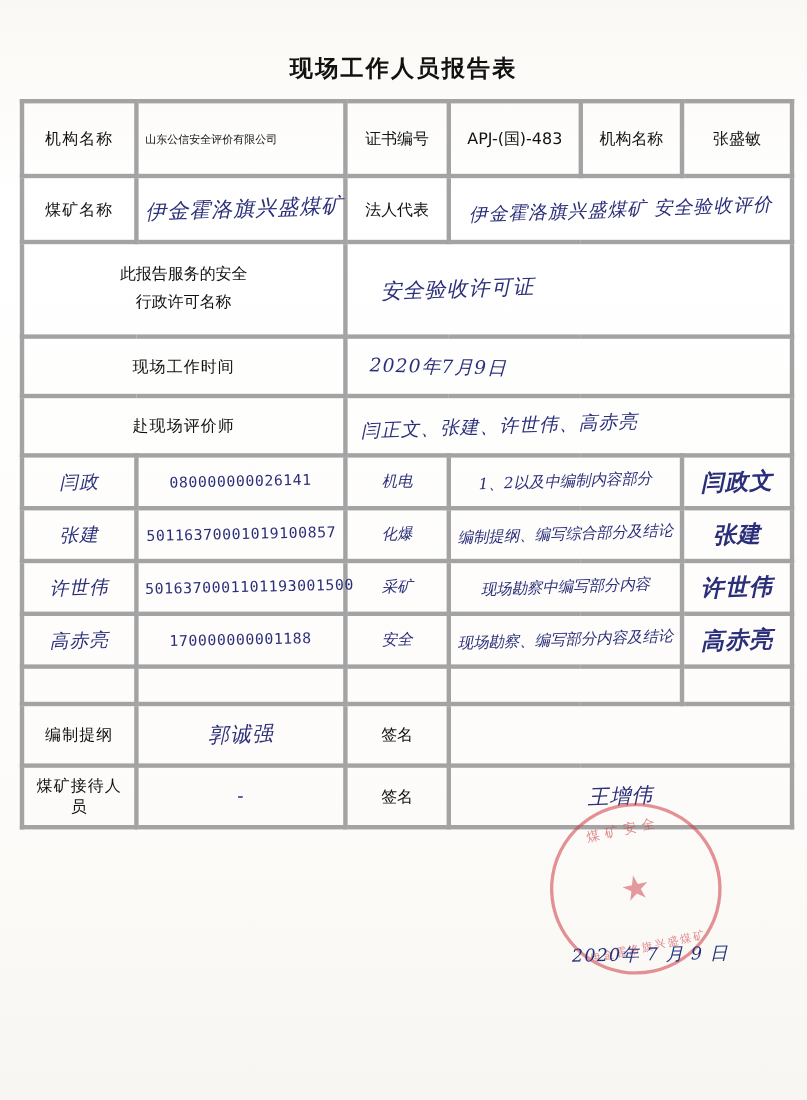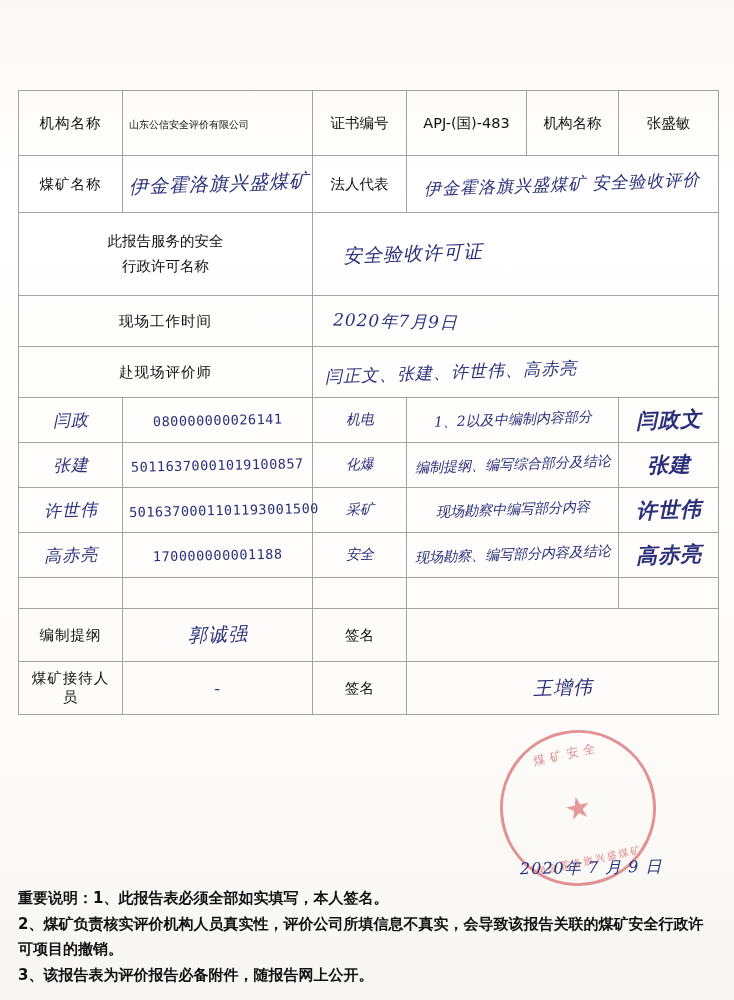--- a/index.html
+++ b/index.html
@@ -44,21 +44,21 @@
   }
   table.main {
     position: absolute;
     top: 90px;
     left: 18px;
     width: 700px;
     border-collapse: collapse;
     table-layout: fixed;
   }
   table.main td {
-    border: 1px solid #a3a3a3;
+    border: 4px solid #a3a3a3;
     font-size: 14.5px;
     font-family: "DejaVu Sans", sans-serif;
     padding: 4px 6px;
     vertical-align: middle;
     background: transparent;
   }
   .lbl {
     text-align: center;
     letter-spacing: 1px;
   }
@@ -156,20 +156,21 @@
   }
   .notes p { margin: 0 0 2px 0; }
   .notes .n-indent { text-indent: 0; }
 </style>
 </head>
 <body>
 
 <div class="page">
   <div class="paper-tint"></div>
 
+  <div class="doc-title">现场工作人员报告表</div>
 
   <table class="main">
     <colgroup>
       <col style="width:104px">
       <col style="width:190px">
       <col style="width:94px">
       <col style="width:120px">
       <col style="width:92px">
       <col style="width:100px">
     </colgroup>
@@ -279,18 +280,13 @@
     </table>
 
   <div class="stamp">
     <div class="stamp-top">煤矿安全</div>
     <div class="stamp-star">★</div>
     <div class="stamp-bottom">伊金霍洛旗兴盛煤矿</div>
   </div>
 
   <div class="stamp-date">2020年 7 月 9 日</div>
 
-  <div class="notes">
-    <p><span>重要说明：</span><span>1、此报告表必须全部如实填写，本人签名。</span></p>
-    <p class="n-indent">2、煤矿负责核实评价机构人员真实性，评价公司所填信息不真实，会导致该报告关联的煤矿安全行政许可项目的撤销。</p>
-    <p class="n-indent">3、该报告表为评价报告必备附件，随报告网上公开。</p>
-  </div>
 </div>
 
 </body></html>

